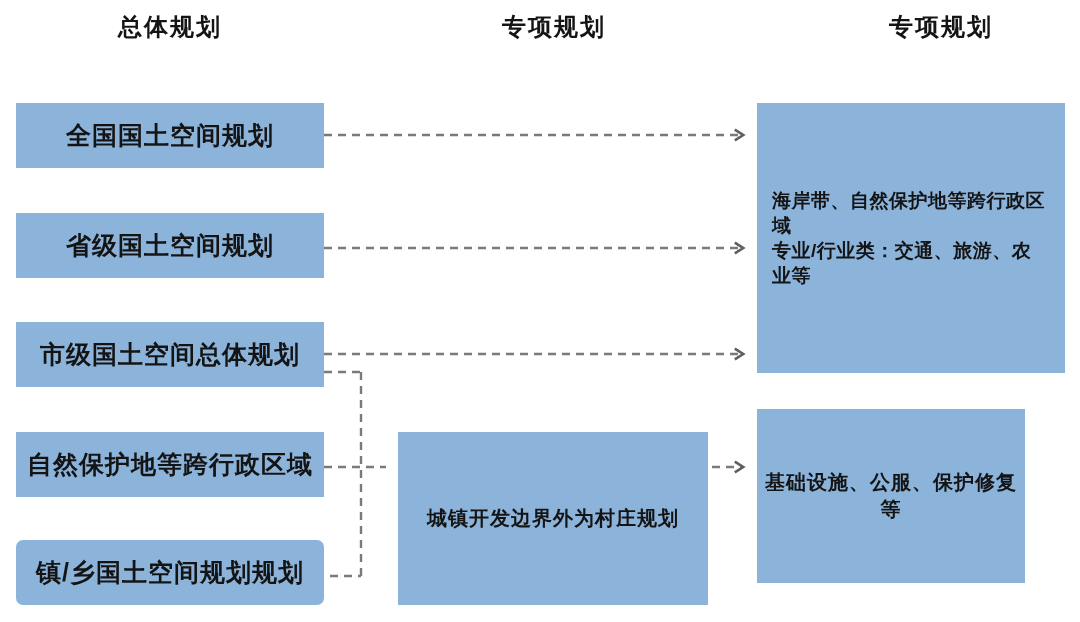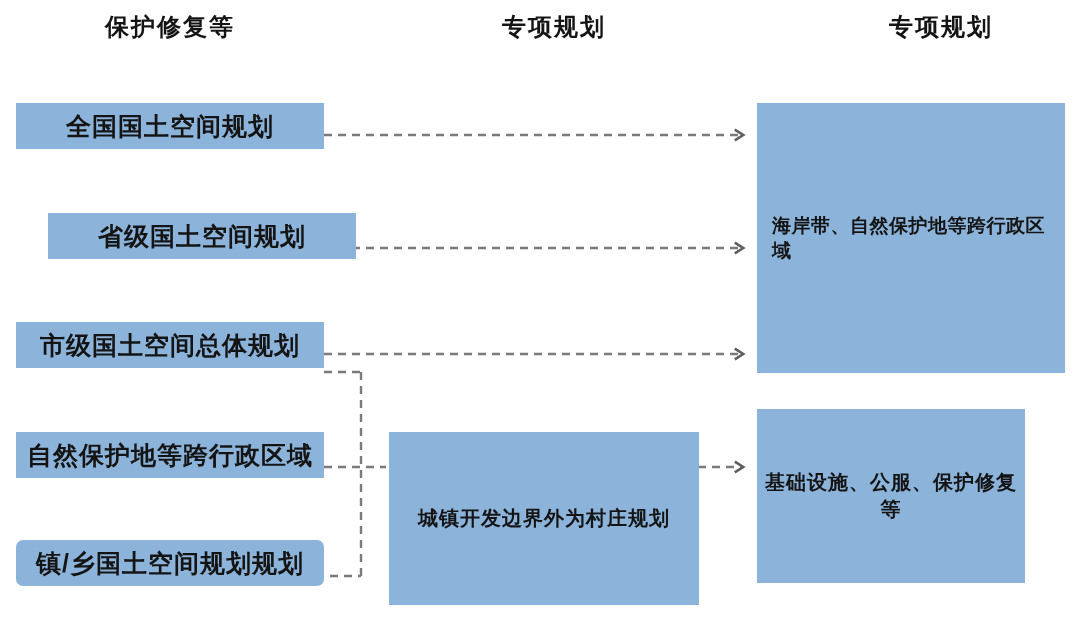--- a/index.html
+++ b/index.html
@@ -35,29 +35,29 @@
   .box {
     position: absolute;
     background: var(--box-fill);
     display: flex;
     align-items: center;
     justify-content: center;
     text-align: center;
     font-weight: bold;
     letter-spacing: 1px;
   }
-  .master { left: 16px; width: 308px; height: 46px; font-size: 25px; }
+  .master { left: 16px; width: 308px; height: 65px; font-size: 25px; }
   .b1 { top: 103px; }
-  .b2 { top: 213px; margin-left: 32px; }
+  .b2 { top: 213px; }
   .b3 { top: 322px; }
   .b4 { top: 432px; }
   .b5 { top: 540px; border-radius: 7px; }
 
   .bm {
-    left: 389px; top: 432px; width: 310px; height: 173px;
+    left: 398px; top: 432px; width: 310px; height: 173px;
     font-size: 20px;
   }
   .br1 {
     left: 757px; top: 103px; width: 308px; height: 270px;
     font-size: 19px;
     flex-direction: column;
     align-items: flex-start;
     justify-content: center;
     text-align: left;
     padding: 0 15px;
@@ -85,21 +85,21 @@
     stroke: #5f5f5f;
     fill: none;
     stroke-width: 2.2;
   }
 </style>
 </head>
 <body>
 
 <div class="canvas">
 
-  <div class="col-header hdr1">保护修复等</div>
+  <div class="col-header hdr1">总体规划</div>
   <div class="col-header hdr2">专项规划</div>
   <div class="col-header hdr3">专项规划</div>
 
   <svg class="connectors" viewBox="0 0 1080 622">
     <defs>
       <marker id="arrow" viewBox="0 0 12 12" refX="8" refY="6" markerWidth="6" markerHeight="6" orient="auto">
         <path class="arrowhead-path" d="M2,1.5 L9,6 L2,10.5"></path>
       </marker>
     </defs>
     <line x1="324" y1="135" x2="742" y2="135" marker-end="url(#arrow)"></line>
@@ -115,16 +115,17 @@
   <div class="box master b1">全国国土空间规划</div>
   <div class="box master b2">省级国土空间规划</div>
   <div class="box master b3">市级国土空间总体规划</div>
   <div class="box master b4">自然保护地等跨行政区域</div>
   <div class="box master b5">镇/乡国土空间规划规划</div>
 
   <div class="box bm">城镇开发边界外为村庄规划</div>
 
   <div class="box br1">
     <div>海岸带、自然保护地等跨行政区域</div>
+    <div>专业/行业类：交通、旅游、农业等</div>
   </div>
   <div class="box br2">基础设施、公服、保护修复等</div>
 
 </div>
 
 </body></html>

